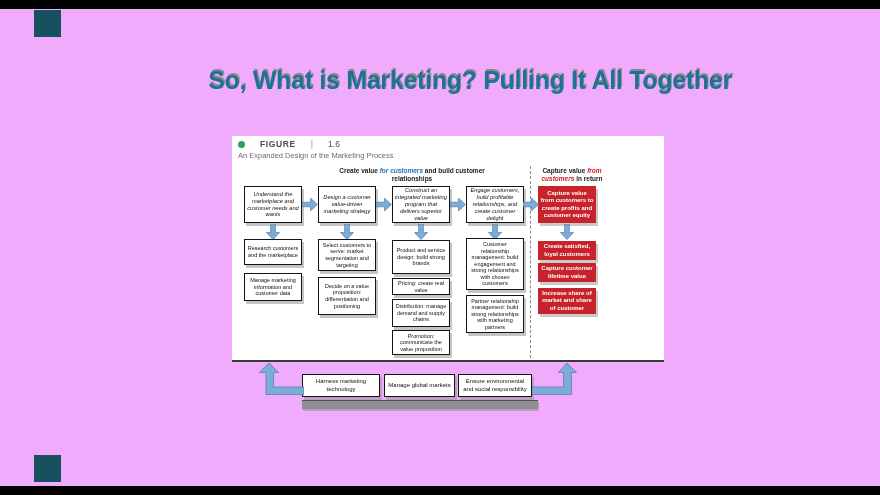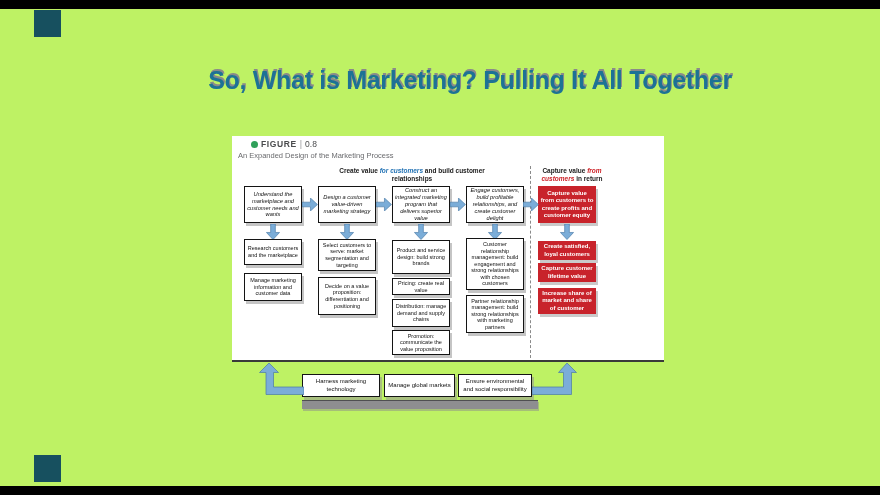--- a/index.html
+++ b/index.html
@@ -1,31 +1,31 @@
 <!DOCTYPE html>
 <html style="--title-teal: #1d7295; --figure-dot-green: #2fa05a; --emphasis-blue: #2272b4; --emphasis-red: #cc2127; --box-red: #c8232b; --arrow-blue: #7badd8; --decor-square: #17505f;"><head>
 <meta charset="utf-8">
 <style>
   html,body{margin:0;padding:0;background:#ffffff;}
-  .stage{position:relative;width:880px;height:495px;background:#bef264;overflow:hidden;
+  .stage{position:relative;width:880px;height:495px;background:#f0abfc;overflow:hidden;
          font-family:"Liberation Sans", sans-serif;}
   
   .bar{position:absolute;left:0;width:880px;height:9px;background:#000;}
   .bar.top{top:0;} .bar.bottom{bottom:0;}
   
   .corner-square{position:absolute;left:34px;width:27px;height:27px;background:var(--decor-square,#17505f);}
   .sq-top{top:10px;} .sq-bottom{top:455px;}
   
   .title{position:absolute;top:66px;left:60px;right:0;margin:0;text-align:center;
          font-size:25px;font-weight:bold;letter-spacing:-0.3px;color:var(--title-teal,#1d7295);
          text-shadow:1px -2px 0 #8a8a8a;}
   
   .fig-card{position:absolute;left:232px;top:136px;width:432px;height:224px;background:#fff;
             border-bottom:2px solid #3a3a3a;}
-  .fig-label{position:absolute;left:19px;top:3px;display:flex;align-items:center;gap:3px;}
+  .fig-label{position:absolute;left:6px;top:3px;display:flex;align-items:center;gap:15px;}
   .dot{width:7px;height:7px;border-radius:50%;background:var(--figure-dot-green,#2fa05a);display:inline-block;}
   .figword{font-size:8.5px;font-weight:bold;color:#4b4c4e;letter-spacing:.6px;}
   .figdiv{font-size:9px;color:#9b9c9e;font-weight:normal;}
   .fignum{font-size:8.5px;color:#4b4c4e;}
   .fig-subtitle{position:absolute;left:6px;top:15px;font-size:7.5px;color:#6a6b6e;}
   .hdr{position:absolute;top:31px;font-size:6.5px;font-weight:bold;color:#1a1a1a;
        text-align:center;line-height:1.25;}
   .hdr-left{left:100px;width:160px;}
   .hdr-right{left:300px;width:80px;}
   .em-blue{color:var(--emphasis-blue,#2272b4);font-style:italic;}
@@ -75,21 +75,21 @@
   <div class="corner-square sq-top"></div>
   <div class="corner-square sq-bottom"></div>
 
   <h1 class="title">So, What is Marketing? Pulling It All Together</h1>
 
   <div class="fig-card">
     <div class="fig-label">
       <span class="dot"></span>
       <span class="figword">FIGURE</span>
       <span class="figdiv">|</span>
-      <span class="fignum">0.8</span>
+      <span class="fignum">1.6</span>
     </div>
     <div class="fig-subtitle">An Expanded Design of the Marketing Process</div>
 
     <div class="hdr hdr-left"><span>Create value </span><span class="em-blue">for customers</span><span> and build customer relationships</span></div>
     <div class="hdr hdr-right"><span>Capture value </span><span class="em-red">from customers</span><span> in return</span></div>
 
     <div class="dash-divider"></div>
 
     <div class="box top-step c1 row-top">Understand the marketplace and customer needs and wants</div>
     <div class="box top-step c2 row-top">Design a customer value-driven marketing strategy</div>

